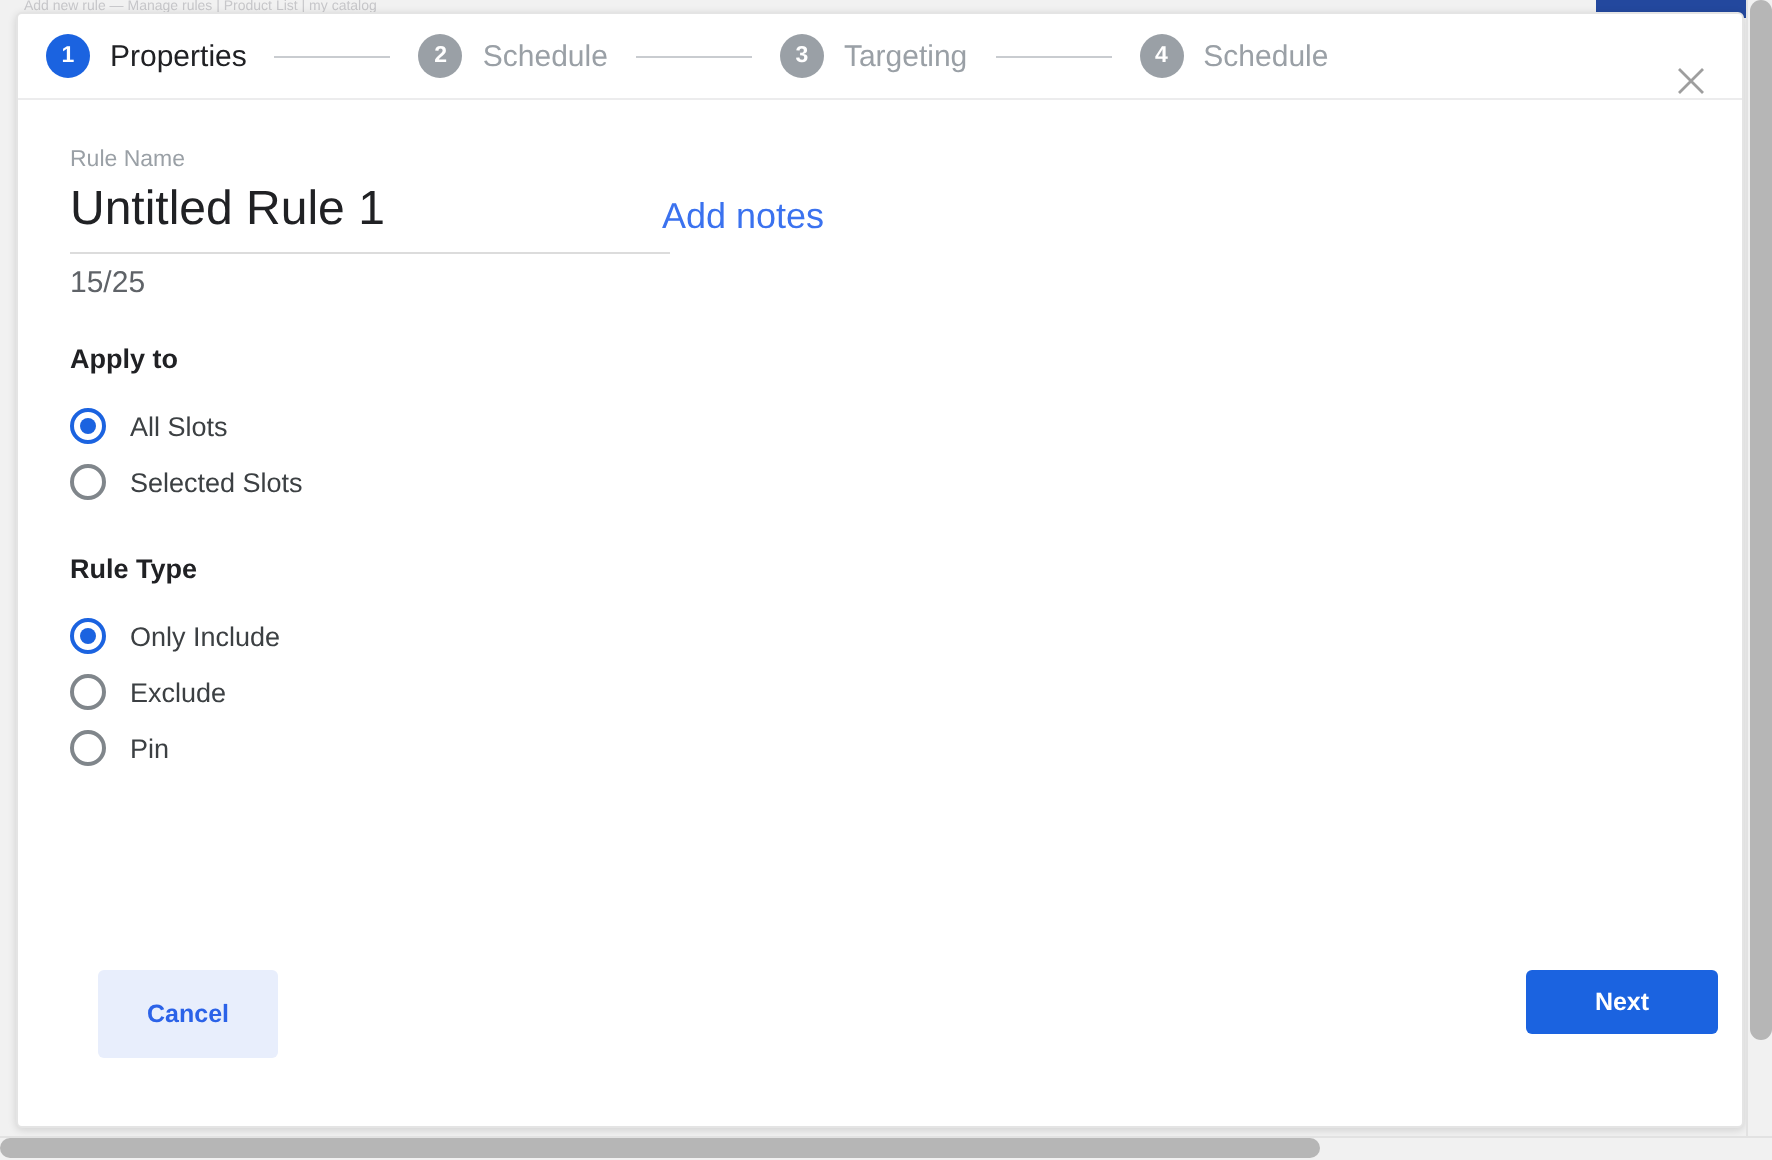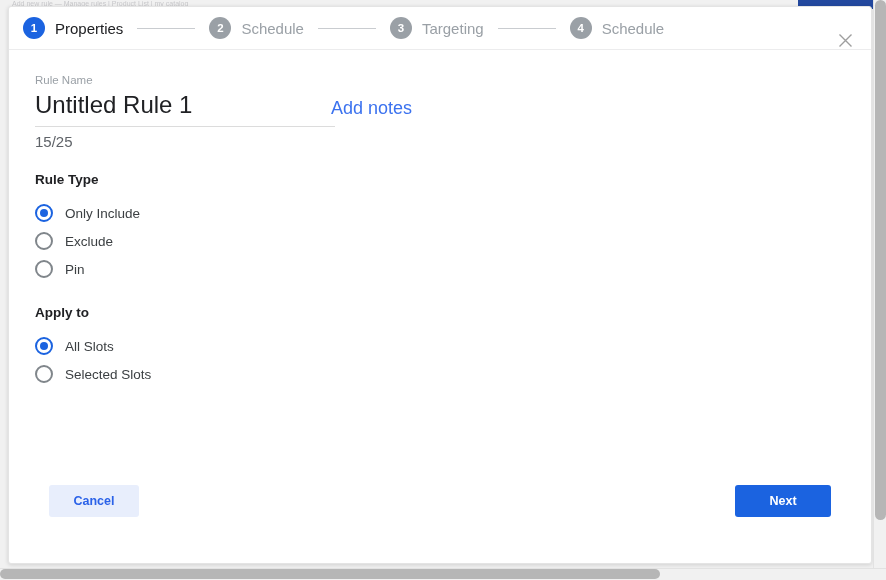--- a/index.html
+++ b/index.html
@@ -237,33 +237,33 @@
   #modal-footer {
     flex: 0 0 86px;
     position: relative;
     padding: 0 26px;
   }
   #cancel-button {
     position: absolute;
     left: 40px;
     top: 8px;
     width: 90px;
-    height: 32px;
+    height: 44px;
     background: #e8eefc;
     color: #2b62e8;
     border: none;
     border-radius: 3px;
     font-family: "Liberation Sans", sans-serif;
     font-size: 12.5px;
     font-weight: bold;
     cursor: pointer;
   }
   #next-button {
     position: absolute;
-    right: 40px;
+    right: 12px;
     top: 8px;
     width: 96px;
     height: 32px;
     background: #1b63e0;
     color: #ffffff;
     border: none;
     border-radius: 3px;
     font-family: "Liberation Sans", sans-serif;
     font-size: 12.5px;
     font-weight: bold;
@@ -321,49 +321,49 @@
   <div id="modal-body">
 
     <div id="rule-name-field">
       <div id="rule-name-label">Rule Name</div>
       <input id="rule-name-input" type="text" value="Untitled Rule 1" style="">
       <div id="rule-name-counter">15/25</div>
       <div id="add-notes-link">Add notes</div>
     </div>
 
     <div class="group">
+      <div class="group-title">Apply to</div>
+
+      <div class="radio-row">
+        <div class="radio checked"></div>
+        <div class="radio-label">All Slots</div>
+      </div>
+
+      <div class="radio-row">
+        <div class="radio"></div>
+        <div class="radio-label">Selected Slots</div>
+      </div>
+    </div>
+
+    <div class="group">
       <div class="group-title">Rule Type</div>
 
       <div class="radio-row">
         <div class="radio checked"></div>
         <div class="radio-label">Only Include</div>
       </div>
 
       <div class="radio-row">
         <div class="radio"></div>
         <div class="radio-label">Exclude</div>
       </div>
 
       <div class="radio-row">
         <div class="radio"></div>
         <div class="radio-label">Pin</div>
-      </div>
-    </div>
-
-    <div class="group">
-      <div class="group-title">Apply to</div>
-
-      <div class="radio-row">
-        <div class="radio checked"></div>
-        <div class="radio-label">All Slots</div>
-      </div>
-
-      <div class="radio-row">
-        <div class="radio"></div>
-        <div class="radio-label">Selected Slots</div>
       </div>
     </div>
 
   </div>
 
   <div id="modal-footer">
     <button id="cancel-button">Cancel</button>
     <button id="next-button">Next</button>
   </div>
 

